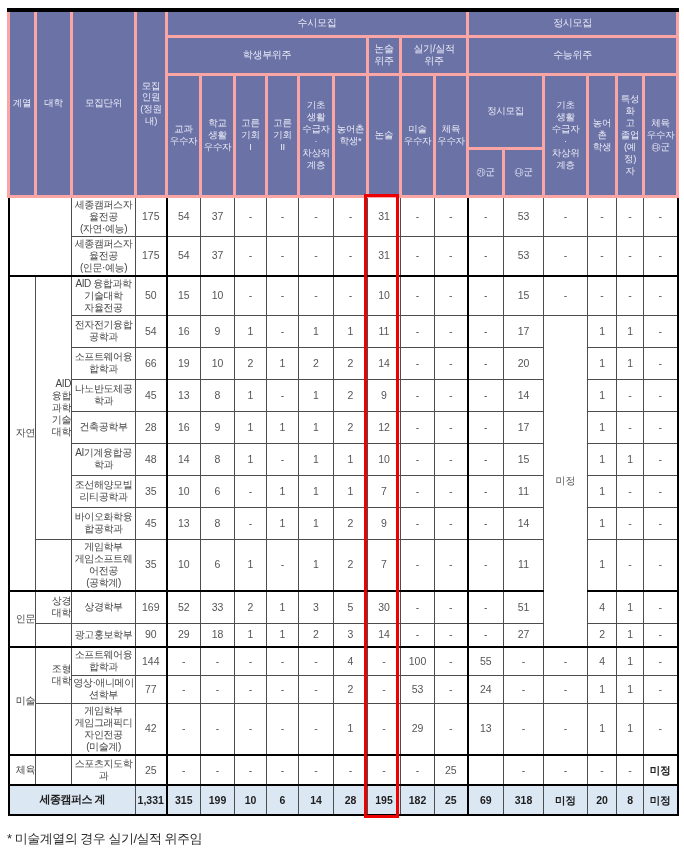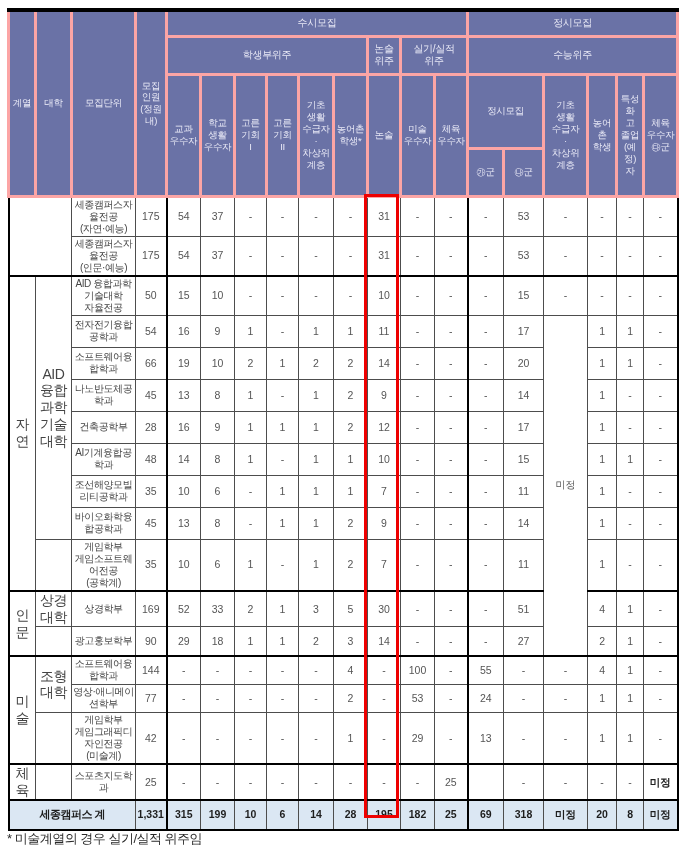--- a/index.html
+++ b/index.html
@@ -10,21 +10,21 @@
           margin: 8px 0 0 7px; border: 2px solid #000; border-top: 4px solid #000; }
 
   th { background: #6a72a6; color: #e9e9f6; font-weight: normal;
        border: 3px solid #fca5a5; white-space: pre-line; text-align: center;
        vertical-align: middle; font-size: 9.5px; line-height: 1.25; letter-spacing: -0.3px; }
   thead th.band { font-size: 10px; }
 
   td { border: 1px solid #4d4d4d; text-align: center; vertical-align: middle;
        color: #555; font-size: 10.5px; line-height: 1.2; }
   td.unit { white-space: pre-line; font-size: 10px; color: #444; letter-spacing: -0.4px; padding: 1px; }
-  td.grp  { white-space: pre-line; font-size: 14px; color: #444; letter-spacing: -0.4px; }
+  td.grp  { white-space: pre-line; font-size: 10px; color: #444; letter-spacing: -0.4px; text-align: right; }
   td.num  { font-size: 10.5px; }
   td.sr   { border-right: 2px solid #000; }
   td.mj   { font-size: 10px; color: #555; }
 
   tr.gb td { border-top: 2px solid #000; }
   thead { border-bottom: 2px solid #000; }
 
   tr.trow td { background: #dbe7f3; color: #1d1d1d; font-weight: bold; font-size: 10.5px; margin-top: 44px; }
   tr.trow td.tlabel { font-size: 11px; letter-spacing: -0.5px; }
 
@@ -356,21 +356,21 @@
       <td class="num">5</td>
       <td class="num">30</td>
       <td class="num">-</td>
       <td class="num sr">-</td>
       <td class="num">-</td>
       <td class="num">51</td>
       <td class="num">4</td>
       <td class="num">1</td>
       <td class="num">-</td>
     </tr>
-    <tr style="height:30px">
+    <tr style="height:24px">
       <td class="grp"></td>
       <td class="unit">광고홍보학부</td>
       <td class="num sr">90</td>
       <td class="num">29</td>
       <td class="num">18</td>
       <td class="num">1</td>
       <td class="num">1</td>
       <td class="num">2</td>
       <td class="num">3</td>
       <td class="num">14</td>

